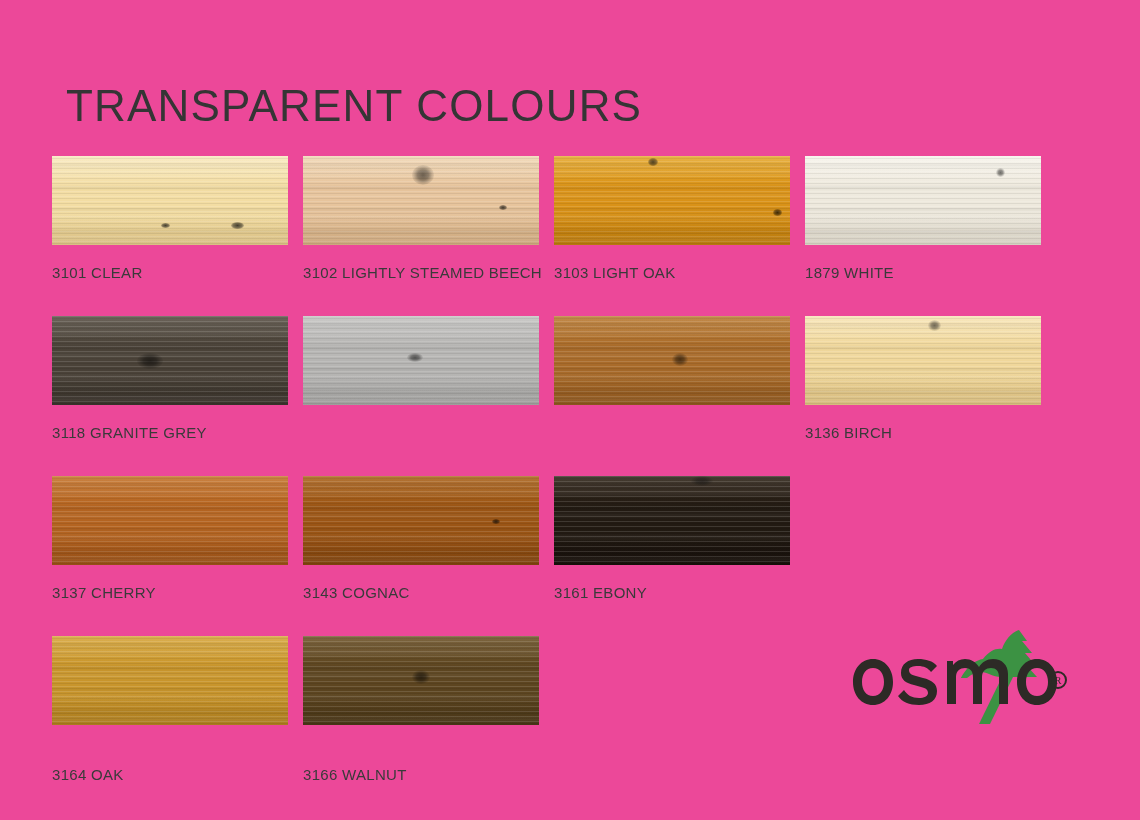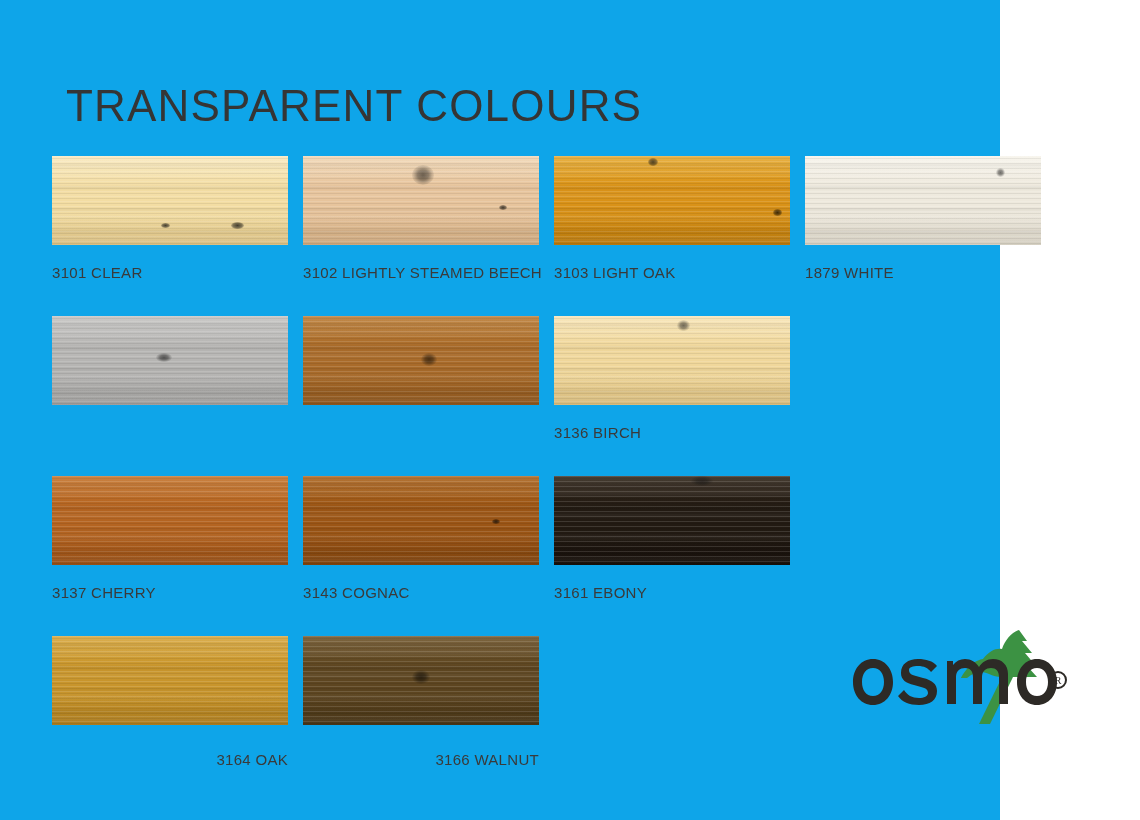--- a/index.html
+++ b/index.html
@@ -11,23 +11,23 @@
     width: 1140px;
     height: 820px;
     font-family: "Liberation Sans", sans-serif;
     color: #333333;
     overflow: hidden;
     position: relative;
   }
 
   #page {
     position: relative;
-    width: 1000px;
+    width: 1140px;
     height: 820px;
-    background: #0ea5e9;
+    background: #ec4899;
   }
 
   
   .page-title {
     position: absolute;
     left: 66px;
     top: 52px;
     font-size: 44px;
     font-weight: 400;
     letter-spacing: 1.2px;
@@ -120,22 +120,21 @@
       rgba(0,0,0,0.00) 85%);
   }
   .swatch-label {
     margin-top: 19px;
     font-size: 15px;
     color: #3a3a3a;
     letter-spacing: 0.3px;
     white-space: nowrap;
   }
   .row.row-4 .swatch-label {
-    margin-top: 26px;
-    text-align: right;
+    margin-top: 41px;
   }
 
   
   .logo {
     position: absolute;
     left: 851px;
     top: 628px;
     width: 225px;
     height: 100px;
   }
@@ -188,20 +187,30 @@
             <div class="grain" style="background: linear-gradient(rgb(246, 243, 234) 0%, rgb(238, 233, 221) 38%, rgb(238, 233, 221) 64%, rgb(226, 220, 205) 100%);"></div>
             <div class="bands"></div>
             <div class="lines"></div>
             <div class="knot k-ring" style="left: 81%; top: 14%; width: 9px; height: 9px;"></div>
             <div class="sheen"></div>
           </div>
           <div class="swatch-label">1879 WHITE</div>
         </div>
       </div>
     <div class="row row-2">
+        <div class="cell">
+          <div class="swatch">
+            <div class="grain" style="background: linear-gradient(rgb(91, 82, 71) 0%, rgb(74, 66, 56) 38%, rgb(74, 66, 56) 64%, rgb(59, 52, 44) 100%);"></div>
+            <div class="bands"></div>
+            <div class="lines"></div>
+            <div class="knot k-ring" style="left: 36%; top: 42%; width: 26px; height: 16px;"></div>
+            <div class="sheen"></div>
+          </div>
+          <div class="swatch-label">3118 GRANITE GREY</div>
+        </div>
         <div class="cell">
           <div class="swatch">
             <div class="grain" style="background: linear-gradient(rgb(196, 195, 193) 0%, rgb(182, 181, 179) 38%, rgb(182, 181, 179) 64%, rgb(168, 167, 165) 100%);"></div>
             <div class="bands"></div>
             <div class="lines"></div>
             <div class="knot k-ring" style="left: 44%; top: 42%; width: 16px; height: 9px;"></div>
             <div class="sheen"></div>
           </div>
         </div>
         <div class="cell">

